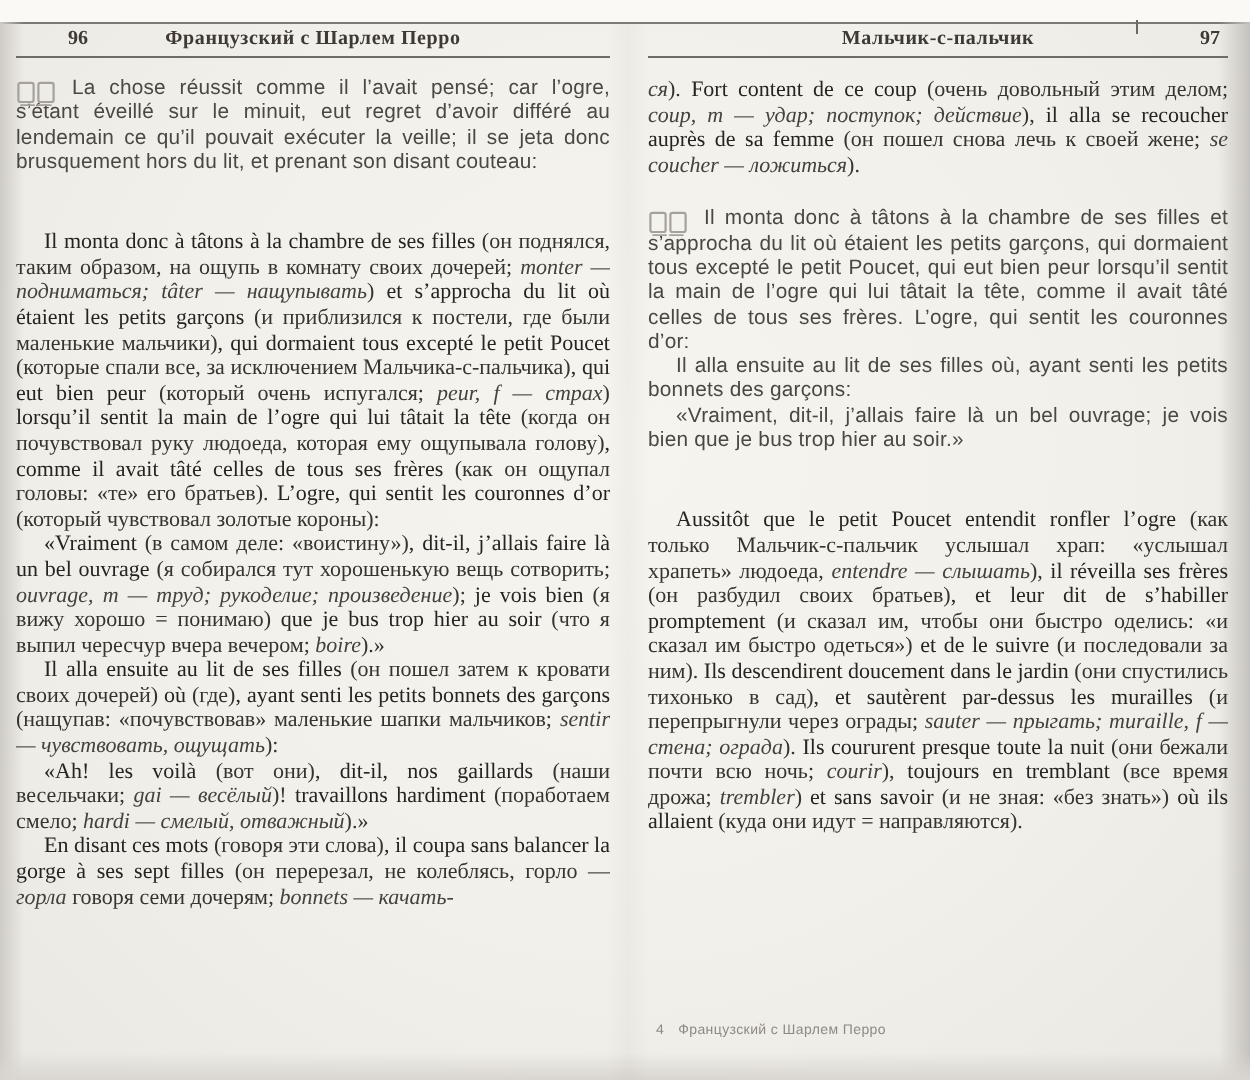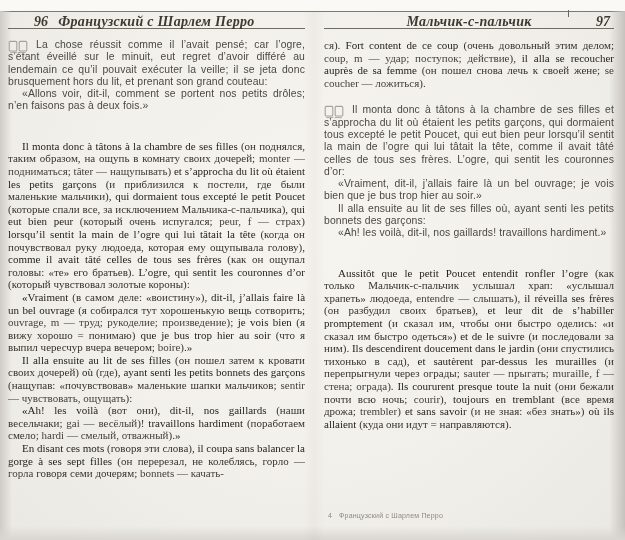--- a/index.html
+++ b/index.html
@@ -20,41 +20,41 @@
              background:linear-gradient(to top,#d9d6d1 0%,rgba(217,214,209,0) 100%);}
   .gutter{position:absolute;left:303px;top:11px;width:22px;height:529px;
              background:linear-gradient(to right,rgba(0,0,0,0) 0%,rgba(120,115,105,.05) 50%,rgba(0,0,0,0) 100%);}
 
   .page{position:absolute;top:12px;height:520px;overflow:hidden;}
   .page-left{left:8px;width:297px;}
   .page-right{left:324px;width:290px;}
 
   .page-header{position:relative;height:16px;border-bottom:1px solid #6f6c66;
                font-family:"Liberation Serif",serif;font-weight:700;
-               font-size:14px;color:#3e3a33;font-style:italic;}
+               font-size:10px;color:#3e3a33;}
   .rhead{position:absolute;left:0;right:0;top:2px;text-align:center;letter-spacing:.3px;}
   .pnum{position:absolute;top:2px;}
   .pnum-left{left:26px;}
   .pnum-right{right:4px;padding-left:32px;}
 
   .content{margin-top:10px;}
   .block{position:relative;}
   .block + .block.gloss{margin-top:27px;}
   .block + .block.plain{margin-top:15px;}
   .page-right .block.plain:last-child{margin-top:14px;}
 
   .para{margin:0;text-align:justify;text-indent:14px;}
   .para.lead{text-indent:28px;}
   .para.cont{text-indent:0;}
 
   .gloss .para{font-family:"Liberation Serif",serif;font-size:11px;line-height:12.6px;color:#37332e;}
   .plain .para{font-family:"Liberation Sans",sans-serif;font-size:10.4px;line-height:12.3px;
                color:#4b4843;letter-spacing:.12px;}
   .seg-b{font-weight:400;color:#262320;}
-  .seg-i{color:#45413b;}
+  .seg-i{font-style:italic;color:#45413b;}
   .seg-r{color:#37332e;}
   .seg-p{color:#4b4843;}
 
   .book-icon{position:absolute;left:0;top:1px;width:20px;height:14px;}
   .book-icon svg{display:block;}
 
   .page-footer{position:absolute;left:4px;top:500px;
                font-family:"Liberation Sans",sans-serif;font-size:7px;
                color:#8e8a83;letter-spacing:.2px;}
   .page-footer .fnum{margin-right:7px;}
@@ -80,22 +80,21 @@
         <div class="block plain">
           <span class="book-icon">
             <svg viewBox="0 0 20 14" width="20" height="14">
               <g fill="none" stroke="#a6a19a" stroke-width="1.1">
                 <rect x="1.2" y="1.4" width="7.6" height="9.6" rx="1"></rect>
                 <rect x="11.2" y="1.4" width="7.6" height="9.6" rx="1"></rect>
                 <path d="M2.2 12.6 H9.4 M10.6 12.6 H17.8" stroke-width="0.9"></path>
               </g>
             </svg>
           </span>
-          <p class="para lead"><span class="seg-p">La chose réussit comme il l’avait pensé; car l’ogre, s’étant éveillé sur le minuit, eut regret d’avoir différé au lendemain ce qu’il pouvait exécuter la veille; il se jeta donc brusquement hors du lit, et prenant son grand couteau:</span></p>
-          <p class="para"><span class="seg-p">«Allons voir, dit-il, comment se portent nos petits drôles; n’en faisons pas à deux fois.»</span></p>
+          <p class="para lead"><span class="seg-p">La chose réussit comme il l’avait pensé; car l’ogre, s’étant éveillé sur le minuit, eut regret d’avoir différé au lendemain ce qu’il pouvait exécuter la veille; il se jeta donc brusquement hors du lit, et prenant son disant couteau:</span></p>
         </div>
         <div class="block gloss">
           <p class="para"><span class="seg-b">Il monta donc à tâtons à la chambre de ses filles </span><span class="seg-r">(он поднялся, таким образом, на ощупь в комнату своих дочерей; </span><span class="seg-i">monter — подниматься; tâter — нащупывать</span><span class="seg-r">) </span><span class="seg-b">et s’approcha du lit où étaient les petits garçons </span><span class="seg-r">(и приблизился к постели, где были маленькие мальчики)</span><span class="seg-b">, qui dormaient tous excepté le petit Poucet </span><span class="seg-r">(которые спали все, за исключением Мальчика-с-пальчика)</span><span class="seg-b">, qui eut bien peur </span><span class="seg-r">(который очень испугался; </span><span class="seg-i">peur, f — страх</span><span class="seg-r">) </span><span class="seg-b">lorsqu’il sentit la main de l’ogre qui lui tâtait la tête </span><span class="seg-r">(когда он почувствовал руку людоеда, которая ему ощупывала голову)</span><span class="seg-b">, comme il avait tâté celles de tous ses frères </span><span class="seg-r">(как он ощупал головы: «те» его братьев). </span><span class="seg-b">L’ogre, qui sentit les couronnes d’or </span><span class="seg-r">(который чувствовал золотые короны):</span></p>
           <p class="para"><span class="seg-b">«Vraiment </span><span class="seg-r">(в самом деле: «воистину»)</span><span class="seg-b">, dit-il, j’allais faire là un bel ouvrage </span><span class="seg-r">(я собирался тут хорошенькую вещь сотворить; </span><span class="seg-i">ouvrage, m — труд; рукоделие; произведение</span><span class="seg-r">); </span><span class="seg-b">je vois bien </span><span class="seg-r">(я вижу хорошо = понимаю) </span><span class="seg-b">que je bus trop hier au soir </span><span class="seg-r">(что я выпил чересчур вчера вечером; </span><span class="seg-i">boire</span><span class="seg-r">).»</span></p>
           <p class="para"><span class="seg-b">Il alla ensuite au lit de ses filles </span><span class="seg-r">(он пошел затем к кровати своих дочерей) </span><span class="seg-b">où </span><span class="seg-r">(где)</span><span class="seg-b">, ayant senti les petits bonnets des garçons </span><span class="seg-r">(нащупав: «почувствовав» маленькие шапки мальчиков; </span><span class="seg-i">sentir — чувствовать, ощущать</span><span class="seg-r">):</span></p>
           <p class="para"><span class="seg-b">«Ah! les voilà </span><span class="seg-r">(вот они)</span><span class="seg-b">, dit-il, nos gaillards </span><span class="seg-r">(наши весельчаки; </span><span class="seg-i">gai — весёлый</span><span class="seg-r">)! </span><span class="seg-b">travaillons hardiment </span><span class="seg-r">(поработаем смело; </span><span class="seg-i">hardi — смелый, отважный</span><span class="seg-r">).»</span></p>
           <p class="para"><span class="seg-b">En disant ces mots </span><span class="seg-r">(говоря эти слова)</span><span class="seg-b">, il coupa sans balancer la gorge à ses sept filles </span><span class="seg-r">(он перерезал, не колеблясь, горло — </span><span class="seg-i">горла</span><span class="seg-r"> говоря семи дочерям; </span><span class="seg-i">bonnets — качать-</span></p>
         </div>
       </div>
   </div>
@@ -113,23 +112,22 @@
           <span class="book-icon">
             <svg viewBox="0 0 20 14" width="20" height="14">
               <g fill="none" stroke="#a6a19a" stroke-width="1.1">
                 <rect x="1.2" y="1.4" width="7.6" height="9.6" rx="1"></rect>
                 <rect x="11.2" y="1.4" width="7.6" height="9.6" rx="1"></rect>
                 <path d="M2.2 12.6 H9.4 M10.6 12.6 H17.8" stroke-width="0.9"></path>
               </g>
             </svg>
           </span>
           <p class="para lead"><span class="seg-p">Il monta donc à tâtons à la chambre de ses filles et s’approcha du lit où étaient les petits garçons, qui dormaient tous excepté le petit Poucet, qui eut bien peur lorsqu’il sentit la main de l’ogre qui lui tâtait la tête, comme il avait tâté celles de tous ses frères. L’ogre, qui sentit les couronnes d’or:</span></p>
+          <p class="para"><span class="seg-p">Il alla ensuite au lit de ses filles où, ayant senti les petits bonnets des garçons:</span></p>
           <p class="para"><span class="seg-p">«Vraiment, dit-il, j’allais faire là un bel ouvrage; je vois bien que je bus trop hier au soir.»</span></p>
-          <p class="para"><span class="seg-p">Il alla ensuite au lit de ses filles où, ayant senti les petits bonnets des garçons:</span></p>
-          <p class="para"><span class="seg-p">«Ah! les voilà, dit-il, nos gaillards! travaillons hardiment.»</span></p>
         </div>
         <div class="block gloss">
           <p class="para"><span class="seg-b">Aussitôt que le petit Poucet entendit ronfler l’ogre </span><span class="seg-r">(как только Мальчик-с-пальчик услышал храп: «услышал храпеть» людоеда, </span><span class="seg-i">entendre — слышать</span><span class="seg-r">), </span><span class="seg-b">il réveilla ses frères </span><span class="seg-r">(он разбудил своих братьев)</span><span class="seg-b">, et leur dit de s’habiller promptement </span><span class="seg-r">(и сказал им, чтобы они быстро оделись: «и сказал им быстро одеться») </span><span class="seg-b">et de le suivre </span><span class="seg-r">(и последовали за ним). </span><span class="seg-b">Ils descendirent doucement dans le jardin </span><span class="seg-r">(они спустились тихонько в сад)</span><span class="seg-b">, et sautèrent par-dessus les murailles </span><span class="seg-r">(и перепрыгнули через ограды; </span><span class="seg-i">sauter — прыгать; muraille, f — стена; ограда</span><span class="seg-r">). </span><span class="seg-b">Ils coururent presque toute la nuit </span><span class="seg-r">(они бежали почти всю ночь; </span><span class="seg-i">courir</span><span class="seg-r">), </span><span class="seg-b">toujours en tremblant </span><span class="seg-r">(все время дрожа; </span><span class="seg-i">trembler</span><span class="seg-r">) </span><span class="seg-b">et sans savoir </span><span class="seg-r">(и не зная: «без знать») </span><span class="seg-b">où ils allaient </span><span class="seg-r">(куда они идут = направляются).</span></p>
         </div>
       </div>
     <div class="page-footer">
       <span class="fnum">4</span><span>Французский с Шарлем Перро</span>
     </div>
   </div>
 </div>

